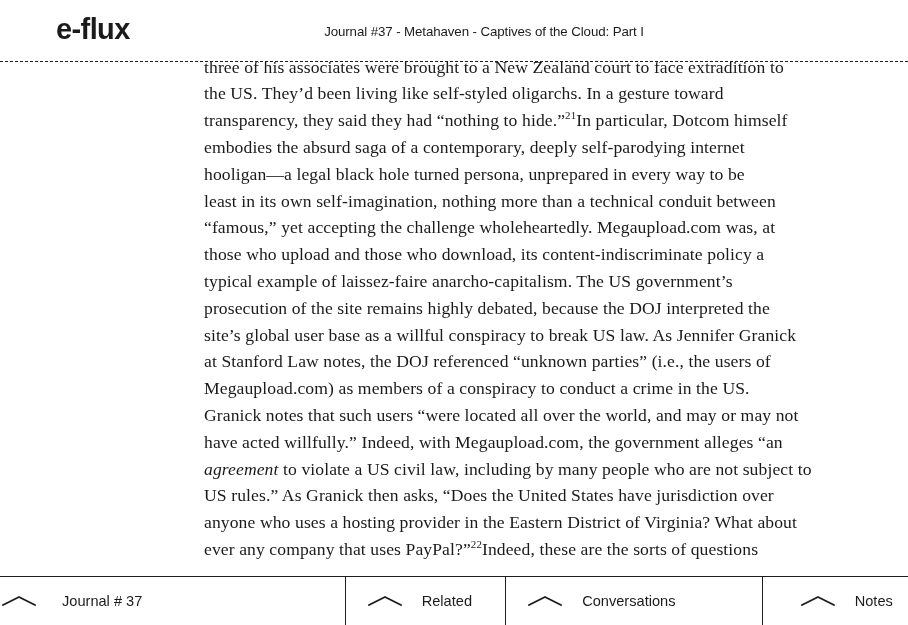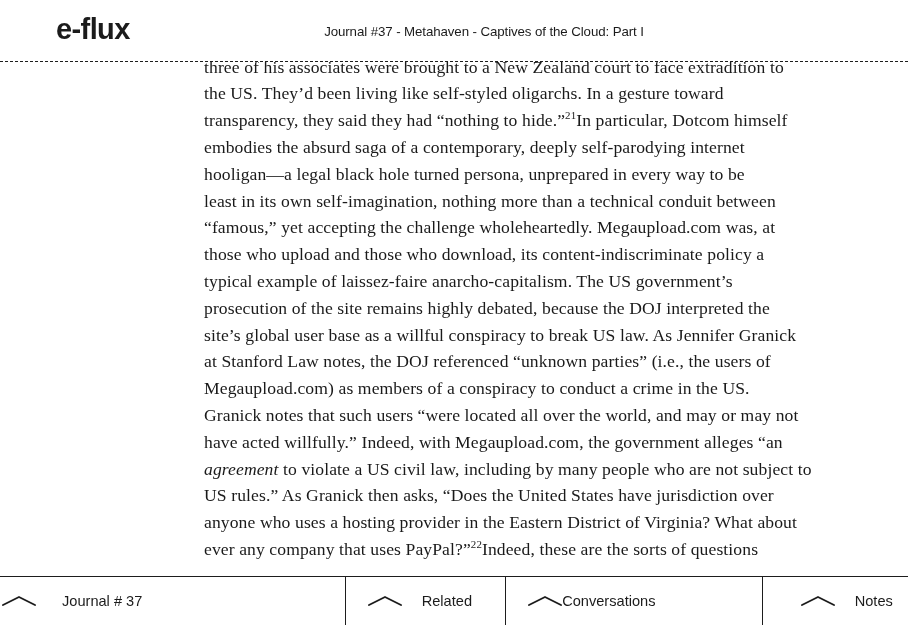--- a/index.html
+++ b/index.html
@@ -132,21 +132,21 @@
     flex: none;
   }
   .nav-item .label {
     white-space: nowrap;
   }
   #nav-journal  { width: 366px; padding-left: 2px; }
   #nav-journal .label { margin-left: 26px; }
   #nav-related  { width: 169px; padding-left: 22px; }
   #nav-related .label { margin-left: 20px; }
   #nav-conversations { width: 220px; padding-left: 22px; }
-  #nav-conversations .label { }
+  #nav-conversations .label { margin-left: 20px; }
   #nav-notes { width: 153px; padding-left: 38px; margin-left: 48px; }
   #nav-notes .label { margin-left: 20px; }
 </style>
 </head>
 <body>
 
 <div id="article-pane">
   <div class="article-body">
 
     <p class="scrolled-off"><span>causing “more than half a billion dollars in harm to copyright owners.”</span><sup>20</sup></p>

